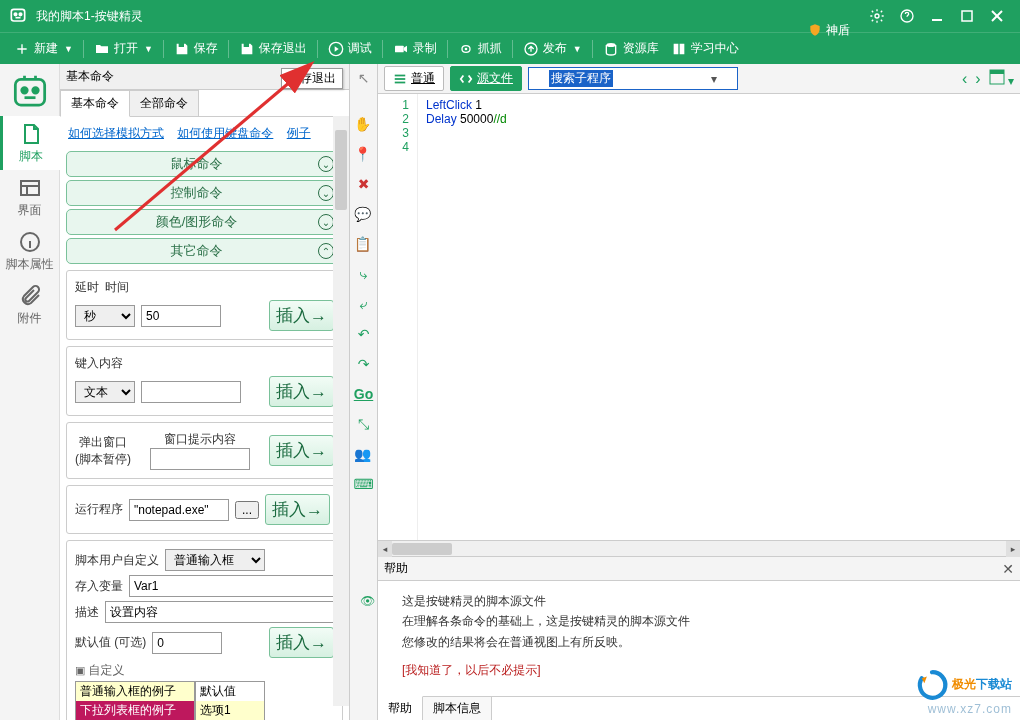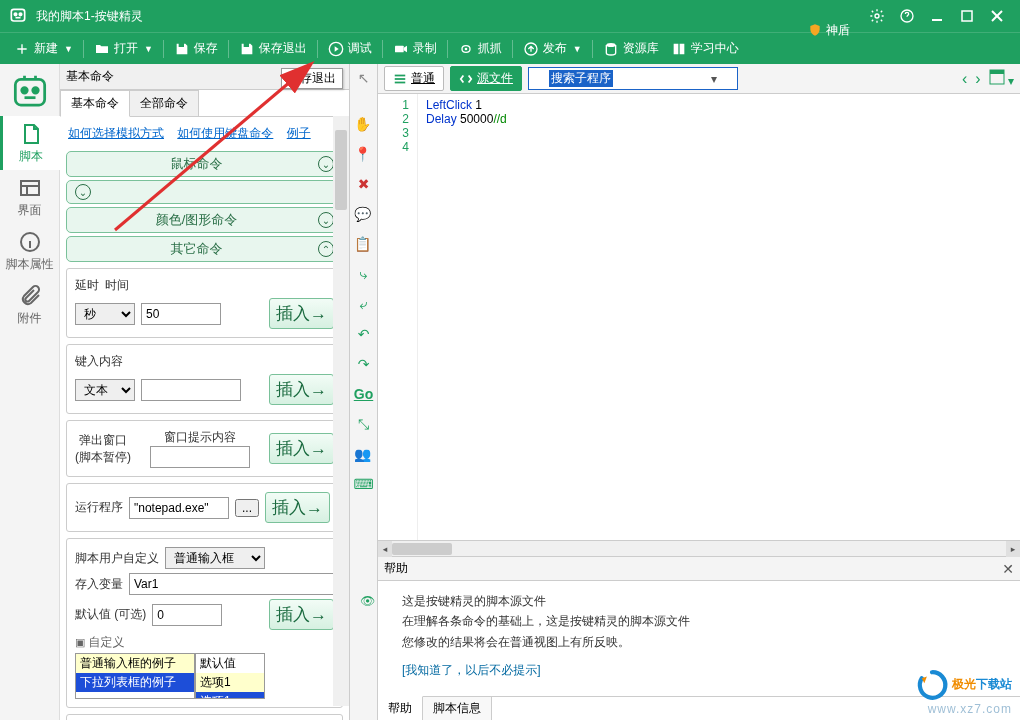--- a/index.html
+++ b/index.html
@@ -44,21 +44,21 @@
 
 .grp { border: 1px solid #ccc; border-radius: 3px; margin: 6px 0; padding: 8px; background: #fff; }
 .grp .row { display: flex; align-items: center; gap: 6px; margin-bottom: 4px; }
 .grp .row:last-child { margin-bottom: 0; }
 .grp label { font-size: 12px; color: #333; }
 .grp input[type=text], .grp select { border: 1px solid #999; padding: 2px 4px; font-size: 12px; height: 22px; }
 .insertbtn { background: linear-gradient(#f2fcf6, #d6f0e1); border: 1px solid #7ac19a; color: #1a6a3f; padding: 3px 6px; border-radius: 3px; cursor: pointer; font-size: 17px; white-space: nowrap; }
 
 .listbox { border: 1px solid #999; background: #fff; height: 46px; overflow: hidden; font-size: 12px; }
 .listbox .li { padding: 1px 4px; }
-.listbox .li.sel { background: #1d4ed8; color: #fff; }
+.listbox .li.sel { background: #be185d; color: #fff; }
 .listbox .li.hl { background: #ffffcc; }
 
 
 .iconstrip { width: 28px; background: #f4f4f4; border-right: 1px solid #ccc; display: flex; flex-direction: column; align-items: center; padding-top: 4px; gap: 10px; }
 .iconstrip .ic { width: 20px; height: 20px; display: flex; align-items: center; justify-content: center; color: #888; cursor: pointer; font-size: 14px; }
 .iconstrip .ic.g { color: #1fa060; }
 .iconstrip .ic.r { color: #cc3333; }
 
 
 .rightpan { flex: 1; display: flex; flex-direction: column; }
@@ -80,21 +80,21 @@
 .hscroll { height: 16px; background: #f0f0f0; border-top: 1px solid #ccc; position: relative; }
 .hscroll .thumb { position: absolute; left: 14px; top: 2px; height: 12px; width: 60px; background: #ccc; border-radius: 2px; }
 .hscroll .arrL, .hscroll .arrR { position: absolute; top: 0; width: 14px; height: 16px; background: #e0e0e0; display:flex; align-items:center; justify-content:center; font-size:9px; color:#555;}
 .hscroll .arrL{left:0;} .hscroll .arrR{right:0;}
 
 .helppan { border-top: 1px solid #ccc; background: #fff; display: flex; flex-direction: column; height: 164px; }
 .helphdr { display: flex; align-items: center; height: 24px; background: #f4f4f4; border-bottom: 1px solid #ccc; padding: 0 6px; }
 .helphdr .htxt { flex: 1; font-size: 12px; }
 .helphdr .cls { cursor: pointer; font-size: 14px; color: #555; }
 .helpbody { flex: 1; padding: 10px 24px; font-size: 12px; line-height: 1.7; color: #333; }
-.helpbody .rl { color: #0369a1; }
+.helpbody .rl { color: #b91c1c; }
 .helptabs { display: flex; border-top: 1px solid #ccc; height: 24px; }
 .helptabs .ht { padding: 3px 10px; border-right: 1px solid #ccc; cursor: pointer; background: #f8f8f8; }
 .helptabs .ht.active { background: #fff; border-top: 1px solid #fff; margin-top:-1px;}
 
 .vscroll { position: absolute; right: 0; top: 52px; width: 16px; height: 590px; background: #f0f0f0; }
 .vscroll .thumb { position: absolute; top: 14px; left: 2px; width: 12px; height: 80px; background: #ccc; border-radius: 2px; }
 
 
 .redarrow { position: absolute; left: 105px; top: 60px; width: 220px; height: 180px; pointer-events: none; z-index: 50; }
 
@@ -284,20 +284,21 @@
       <div class="helplinks">
         <a>如何选择模拟方式</a>
         <a>如何使用键盘命令</a>
         <a>例子</a>
       </div>
       <div class="acc">
           <span class="atxt">鼠标命令</span>
           <span class="aicon">⌄</span>
         </div>
       <div class="acc">
+          <span class="atxt">控制命令</span>
           <span class="aicon">⌄</span>
         </div>
       <div class="acc">
           <span class="atxt">颜色/图形命令</span>
           <span class="aicon">⌄</span>
         </div>
       <div class="acc">
           <span class="atxt">其它命令</span>
           <span class="aicon">⌃</span>
         </div>
@@ -345,20 +346,24 @@
       </div>
 
       <div class="grp">
         <div class="row">
             <label>脚本用户自定义</label>
             <select style="width:100px"><option>普通输入框</option></select>
           </div>
         <div class="row">
             <label>存入变量</label>
             <input type="text" style="flex: 1 1 0%;" value="Var1">
+          </div>
+        <div class="row">
+            <label>描述</label>
+            <input type="text" style="flex: 1 1 0%;" value="设置内容">
           </div>
         <div class="row">
             <label>默认值 (可选)</label>
             <input type="text" style="width: 70px;" value="0">
             <span style="flex:1"></span>
             <button class="insertbtn">插入→</button>
           </div>
         <div style="font-size:11px;color:#666;margin:2px 0">▣ <span>自定义</span></div>
         <div style="display:flex;gap:0">
           <div class="listbox" style="width:120px">

